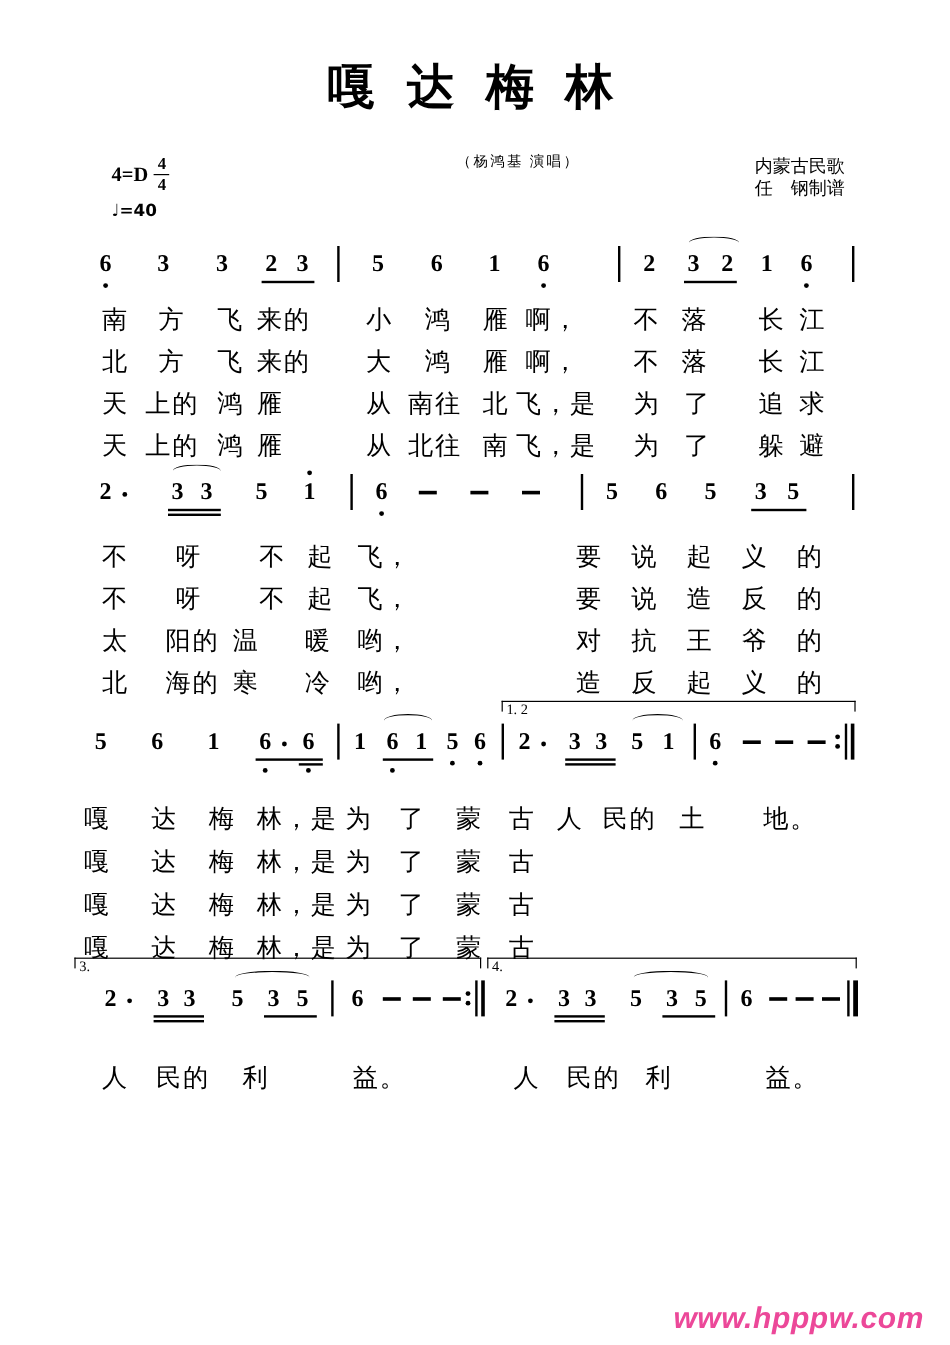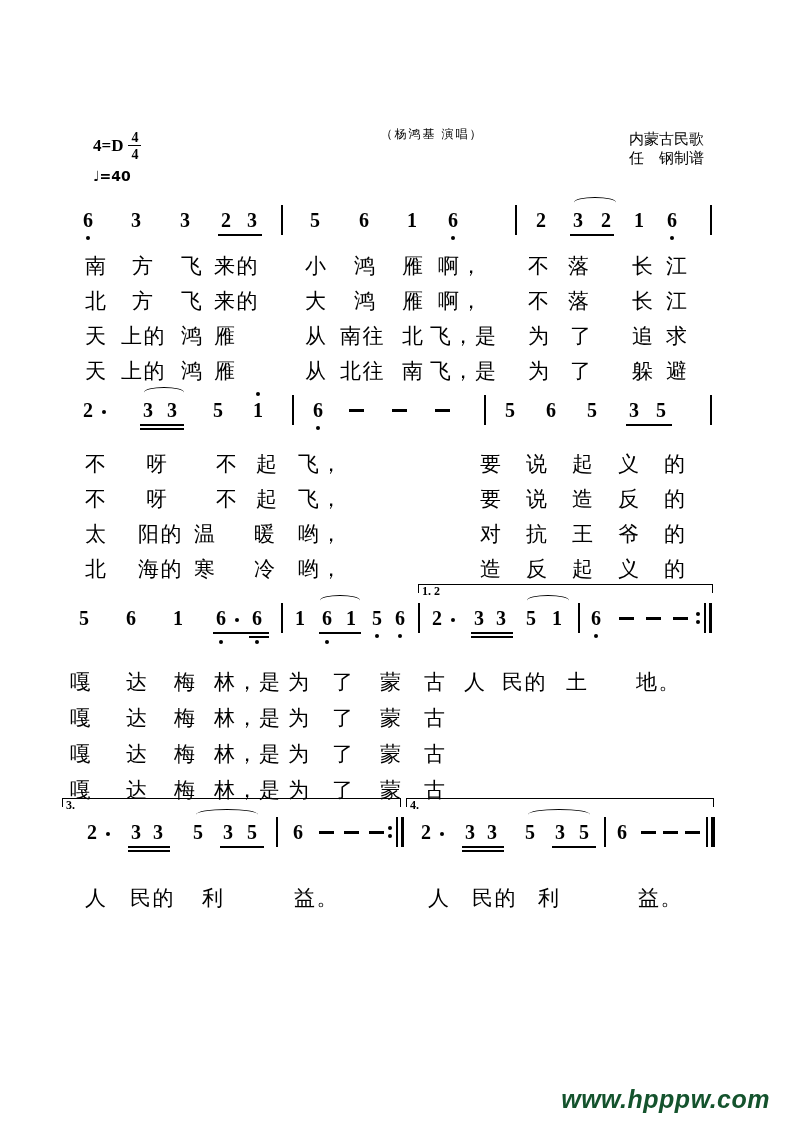--- a/index.html
+++ b/index.html
@@ -12,44 +12,45 @@
   .keysig{position:absolute;left:93px;top:130px;display:flex;align-items:center;gap:5px;
           font-size:17px;font-weight:bold;}
   .frac{display:inline-flex;flex-direction:column;align-items:center;font-size:14px;
         line-height:15px;font-weight:bold;}
   .frac .top{border-bottom:1.6px solid #000;padding:0 3px 0;}
   .frac .bot{padding-top:1px;}
   .tempo{position:absolute;left:93px;top:168px;font-size:14px;font-weight:bold;
          font-family:"DejaVu Sans","Liberation Serif",serif;}
   .credits{position:absolute;right:88px;top:130px;font-size:15px;line-height:19px;}
   .watermark{position:absolute;right:22px;top:1085px;font-size:25px;font-weight:bold;
-             font-style:italic;color:#14532d;letter-spacing:.5px;
+             font-style:italic;color:#ec4899;letter-spacing:.5px;
              font-family:"Liberation Sans",sans-serif;}
   
   .note{position:absolute;width:16px;height:24px;line-height:24px;text-align:center;
         font-size:20px;font-weight:bold;font-family:"Liberation Serif",serif;}
   .odot{position:absolute;width:4px;height:4px;border-radius:50%;background:#000;
         left:50%;margin-left:-2px;}
   .odot.dur{left:22px;margin-left:0;top:12px;}
   .dash{position:absolute;width:15px;height:2.6px;background:#000;}
   .beam{position:absolute;height:1.8px;background:#000;}
   .slur{position:absolute;height:10px;border-top:1.8px solid #000;
         border-radius:50% 50% 0 0;}
   .line{position:absolute;background:#000;}
   .bdot{position:absolute;width:4px;height:4px;border-radius:50%;background:#000;}
   .volta{position:absolute;height:8px;border-top:1.6px solid #000;
-         border-left:1.6px solid #000;border-right:1.6px solid #000;font-weight:bold;}
+         border-left:1.6px solid #000;border-right:1.6px solid #000;}
   .vlabel{position:absolute;left:3px;top:0;font-size:12px;line-height:12px;}
   .lyr{position:absolute;font-size:21px;line-height:24px;letter-spacing:1.5px;
        white-space:nowrap;font-family:"Liberation Serif",serif;}
 </style>
 </head>
 <body>
 
 <div class="page">
+  <div class="title">嘎 达 梅 林</div>
   <div class="subtitle">（杨鸿基 演唱）</div>
   <div class="keysig">
     <span>4=D</span>
     <span class="frac">
       <span class="top">4</span>
       <span class="bot">4</span>
     </span>
   </div>
   <div class="tempo">♩=40</div>
   <div class="credits">

